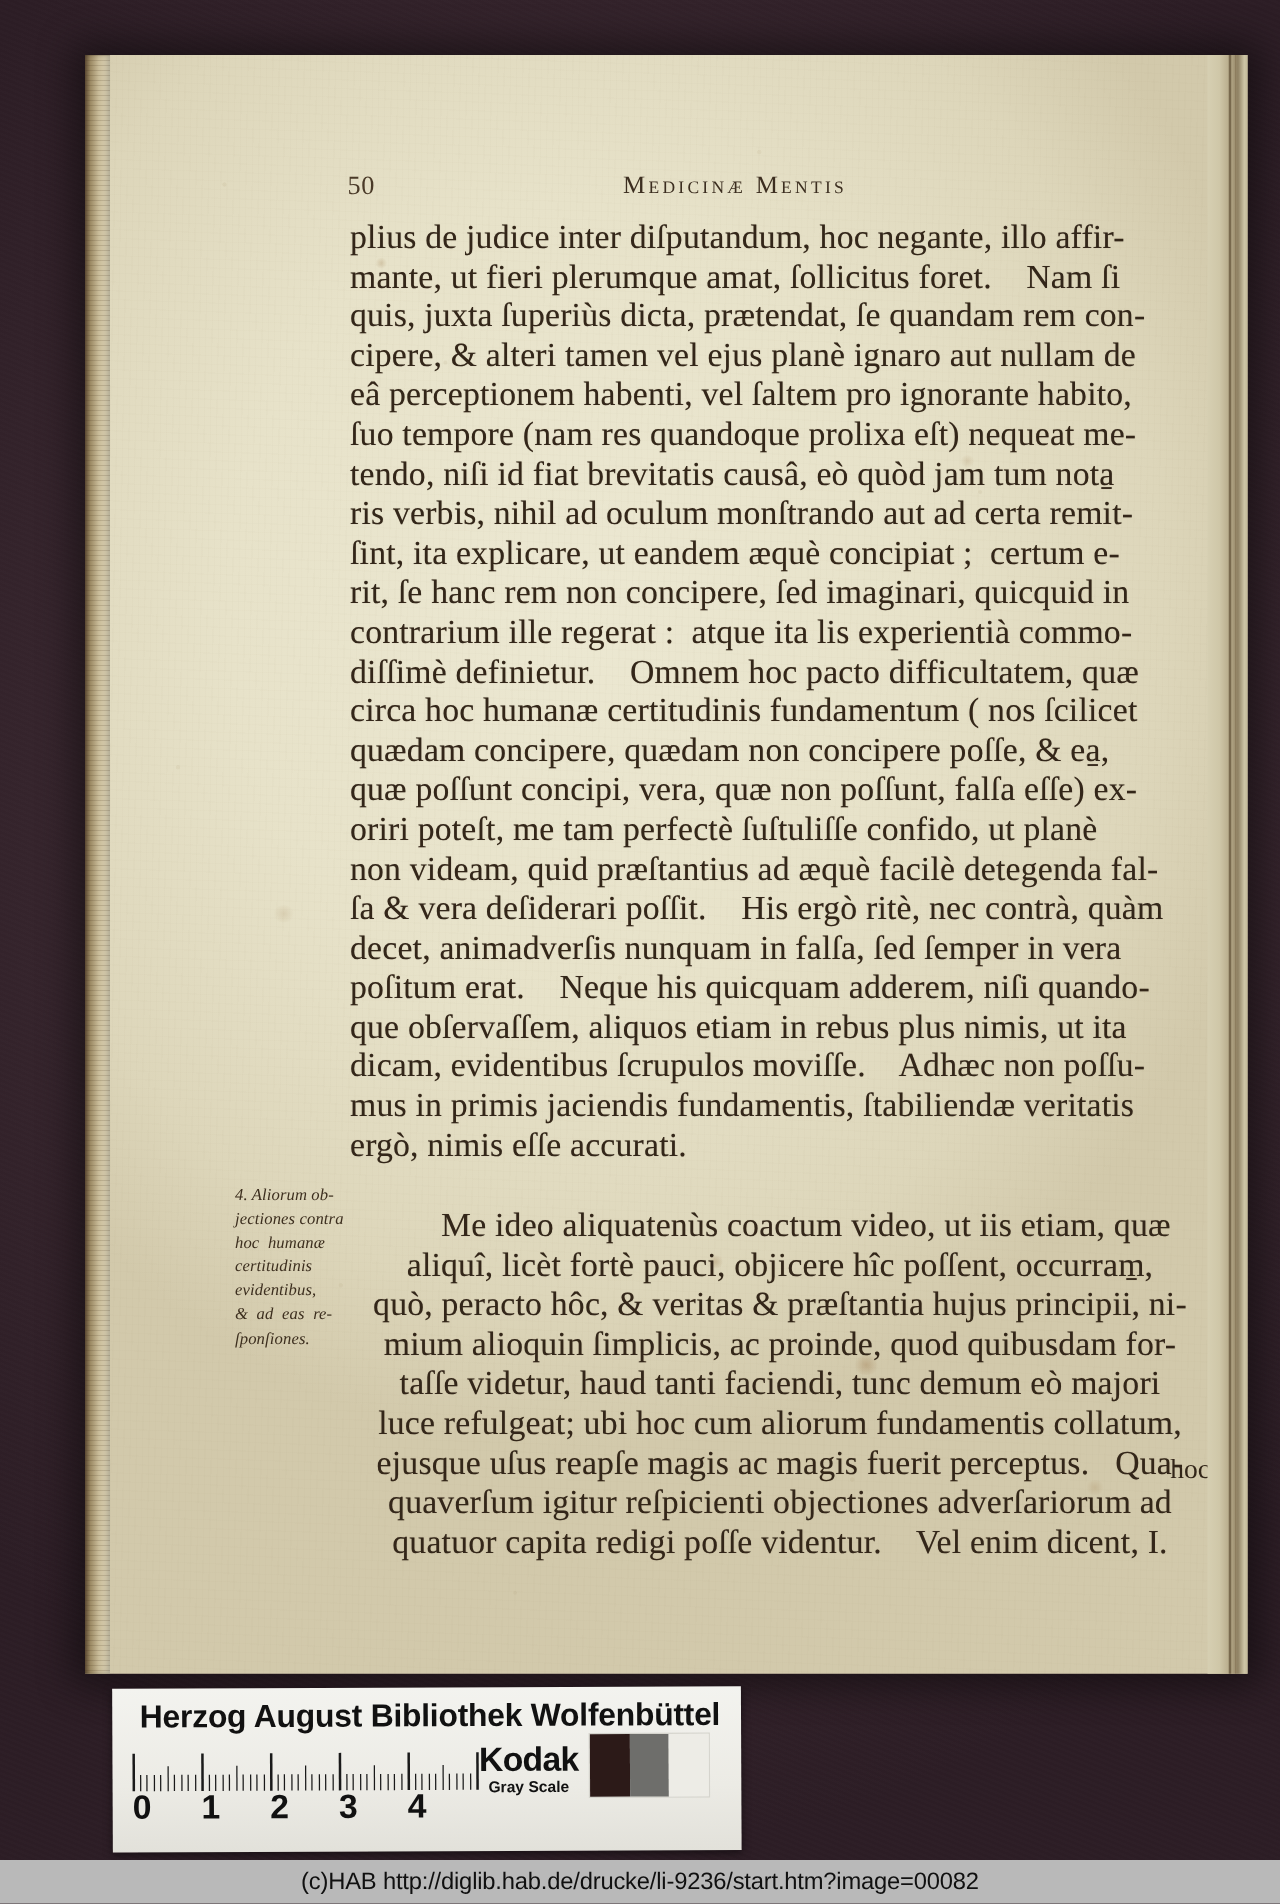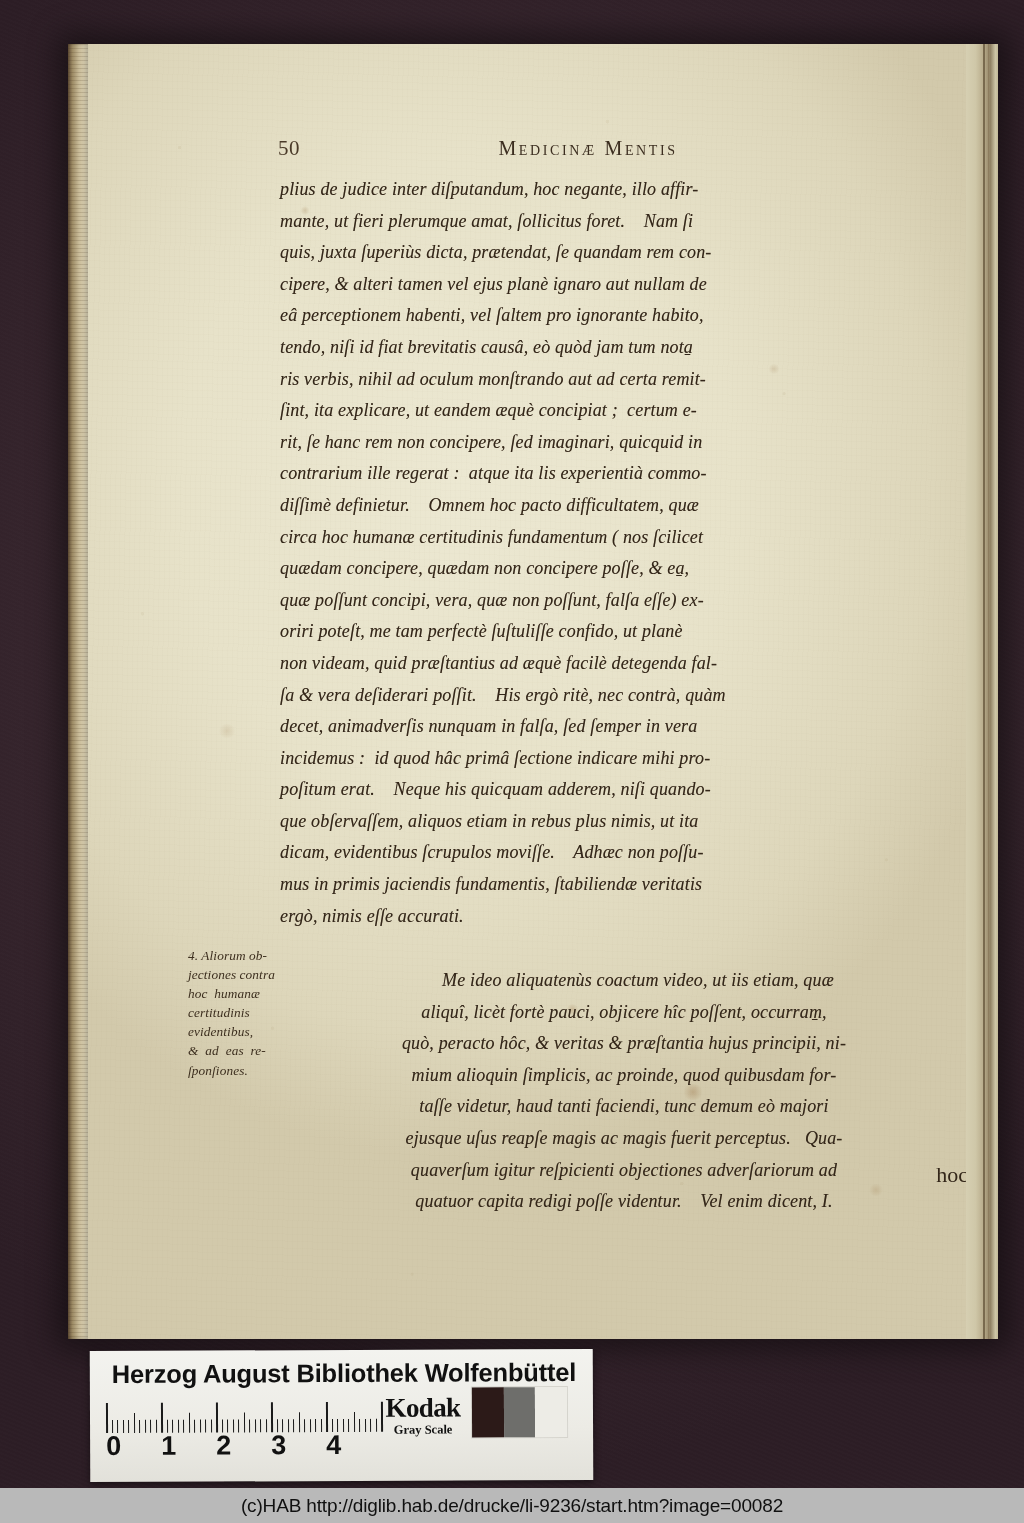--- a/index.html
+++ b/index.html
@@ -93,27 +93,26 @@
     position:absolute;left:0;right:0;top:1px;text-align:center;
     font-size:20px;color:#3c2e20;letter-spacing:2.6px;
     font-variant:small-caps;
   }
 
   .col{
     position:absolute;left:212px;top:130px;width:688px;
   }
   .ln{
     display:block;
-    font-size:18px;
+    font-size:27px;
     line-height:31.6px;
     color:#332619;
     white-space:pre;
     letter-spacing:.15px;
     text-shadow:0 0 .6px rgba(60,44,26,.35);
-    font-style:italic;
   }
 
   
   #marginal{
     position:absolute;left:100px;top:902px;width:118px;
     font-style:italic;
     font-size:13.3px;
     line-height:19.1px;
     color:#3d2f1f;
     letter-spacing:.1px;
@@ -142,21 +141,21 @@
   }
   #ruler{ position:absolute;left:16px;top:52px;width:275px;height:30px; }
   #ruler .t{position:absolute;bottom:0;width:1.4px;background:#1a1a1a;}
   #rulernums{
     position:absolute;left:10px;top:80px;width:290px;height:34px;
     font-family:"Liberation Sans", sans-serif;font-weight:bold;font-size:27px;color:#111;
   }
   #rulernums span{position:absolute;top:0;}
   #kodak{
     position:absolute;left:288px;top:44px;width:90px;height:62px;
-    font-family:Liberation Serif, serif;text-align:center;
+    font-family:Liberation Sans, sans-serif;text-align:center;
   }
   #kodak .k{font-weight:bold;font-size:27px;color:#111;letter-spacing:-.6px;line-height:28px;}
   #kodak .g{font-weight:bold;font-size:12.5px;color:#111;line-height:16px;}
   #patches{
     position:absolute;left:381px;top:37px;width:97px;height:52px;
     display:flex;border:1px solid #d5d4cd;
   }
   #patches i{display:block;height:100%;flex:1;}
 
   
@@ -190,46 +189,47 @@
       <div id="folio">50</div>
       <div id="running-title">Medicinæ Mentis</div>
     </div>
 
     <div class="col" id="para-1">
         <span class="ln">plius de judice inter diſputandum, hoc negante, illo affir-</span>
         <span class="ln">mante, ut fieri plerumque amat, ſollicitus foret.    Nam ſi</span>
         <span class="ln">quis, juxta ſuperiùs dicta, prætendat, ſe quandam rem con-</span>
         <span class="ln">cipere, &amp; alteri tamen vel ejus planè ignaro aut nullam de</span>
         <span class="ln">eâ perceptionem habenti, vel ſaltem pro ignorante habito,</span>
+        <span class="ln">ſuo tempore (nam res quandoque prolixa eſt) nequeat me-</span>
         <span class="ln">tendo, niſi id fiat brevitatis causâ, eò quòd jam tum nota̱</span>
         <span class="ln">ris verbis, nihil ad oculum monſtrando aut ad certa remit-</span>
         <span class="ln">ſint, ita explicare, ut eandem æquè concipiat ;  certum e-</span>
         <span class="ln">rit, ſe hanc rem non concipere, ſed imaginari, quicquid in</span>
         <span class="ln">contrarium ille regerat :  atque ita lis experientià commo-</span>
         <span class="ln">diſſimè definietur.    Omnem hoc pacto difficultatem, quæ</span>
         <span class="ln">circa hoc humanæ certitudinis fundamentum ( nos ſcilicet</span>
         <span class="ln">quædam concipere, quædam non concipere poſſe, &amp; ea̱,</span>
         <span class="ln">quæ poſſunt concipi, vera, quæ non poſſunt, falſa eſſe) ex-</span>
         <span class="ln">oriri poteſt, me tam perfectè ſuſtuliſſe confido, ut planè</span>
         <span class="ln">non videam, quid præſtantius ad æquè facilè detegenda fal-</span>
         <span class="ln">ſa &amp; vera deſiderari poſſit.    His ergò ritè, nec contrà, quàm</span>
         <span class="ln">decet, animadverſis nunquam in falſa, ſed ſemper in vera</span>
-        <span class="ln">incidemus :  id quod hâc primâ ſectione indicare mihi pro-</span>
         <span class="ln">poſitum erat.    Neque his quicquam adderem, niſi quando-</span>
         <span class="ln">que obſervaſſem, aliquos etiam in rebus plus nimis, ut ita</span>
         <span class="ln">dicam, evidentibus ſcrupulos moviſſe.    Adhæc non poſſu-</span>
         <span class="ln">mus in primis jaciendis fundamentis, ſtabiliendæ veritatis</span>
         <span class="ln">ergò, nimis eſſe accurati.</span>
       </div>
     <div class="col" id="para-2" style="top: 921px; text-align: center;">
         <span class="ln">      Me ideo aliquatenùs coactum video, ut iis etiam, quæ</span>
         <span class="ln">aliquî, licèt fortè pauci, objicere hîc poſſent, occurram̱,</span>
         <span class="ln">quò, peracto hôc, &amp; veritas &amp; præſtantia hujus principii, ni-</span>
         <span class="ln">mium alioquin ſimplicis, ac proinde, quod quibusdam for-</span>
         <span class="ln">taſſe videtur, haud tanti faciendi, tunc demum eò majori</span>
+        <span class="ln">luce refulgeat; ubi hoc cum aliorum fundamentis collatum,</span>
         <span class="ln">ejusque uſus reapſe magis ac magis fuerit perceptus.   Qua-</span>
         <span class="ln">quaverſum igitur reſpicienti objectiones adverſariorum ad</span>
         <span class="ln">quatuor capita redigi poſſe videntur.    Vel enim dicent, I.</span>
       </div>
 
     <div id="catchword">hoc</div>
 
     <div id="marginal">
         <span>4. Aliorum ob-</span>
         <span>jectiones contra</span>

